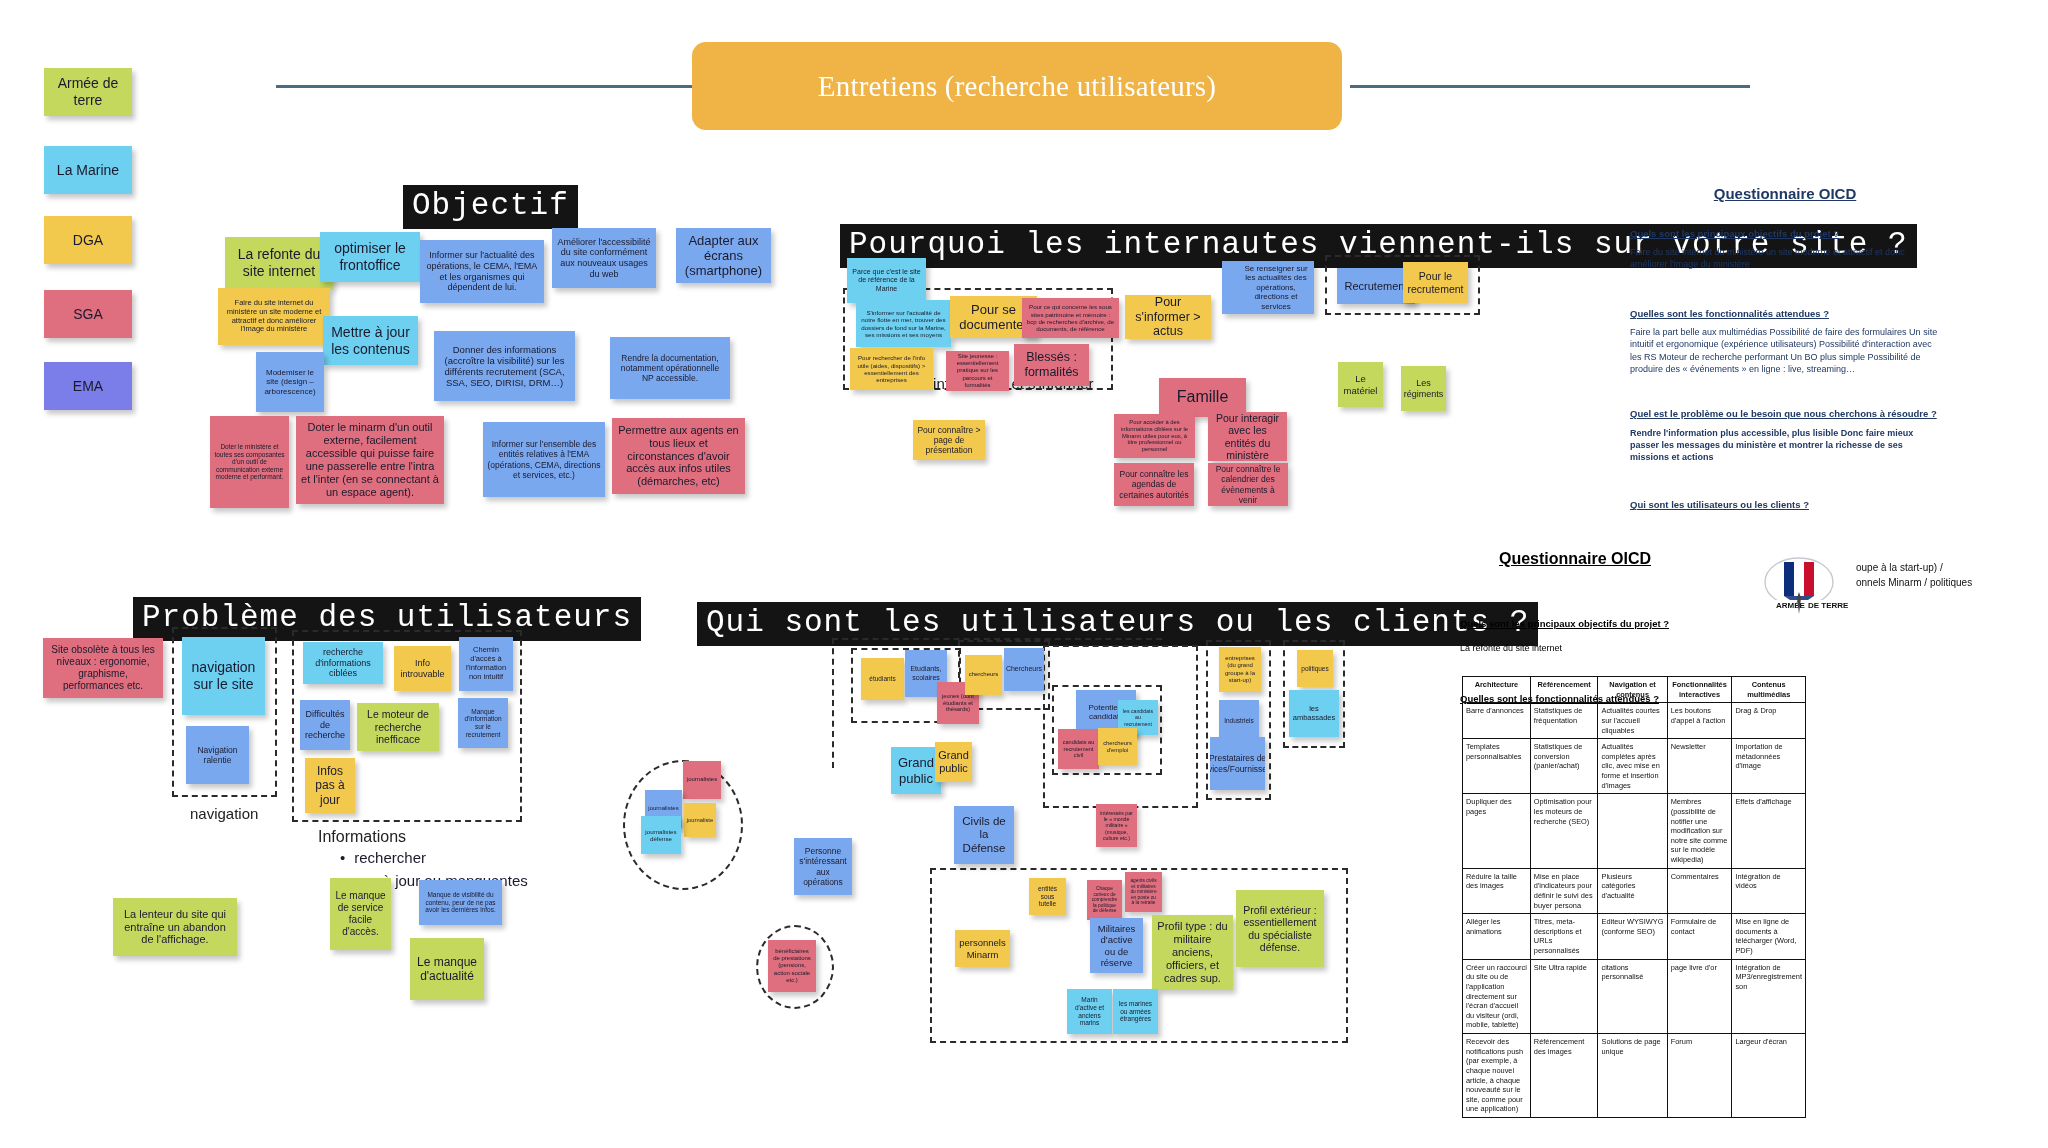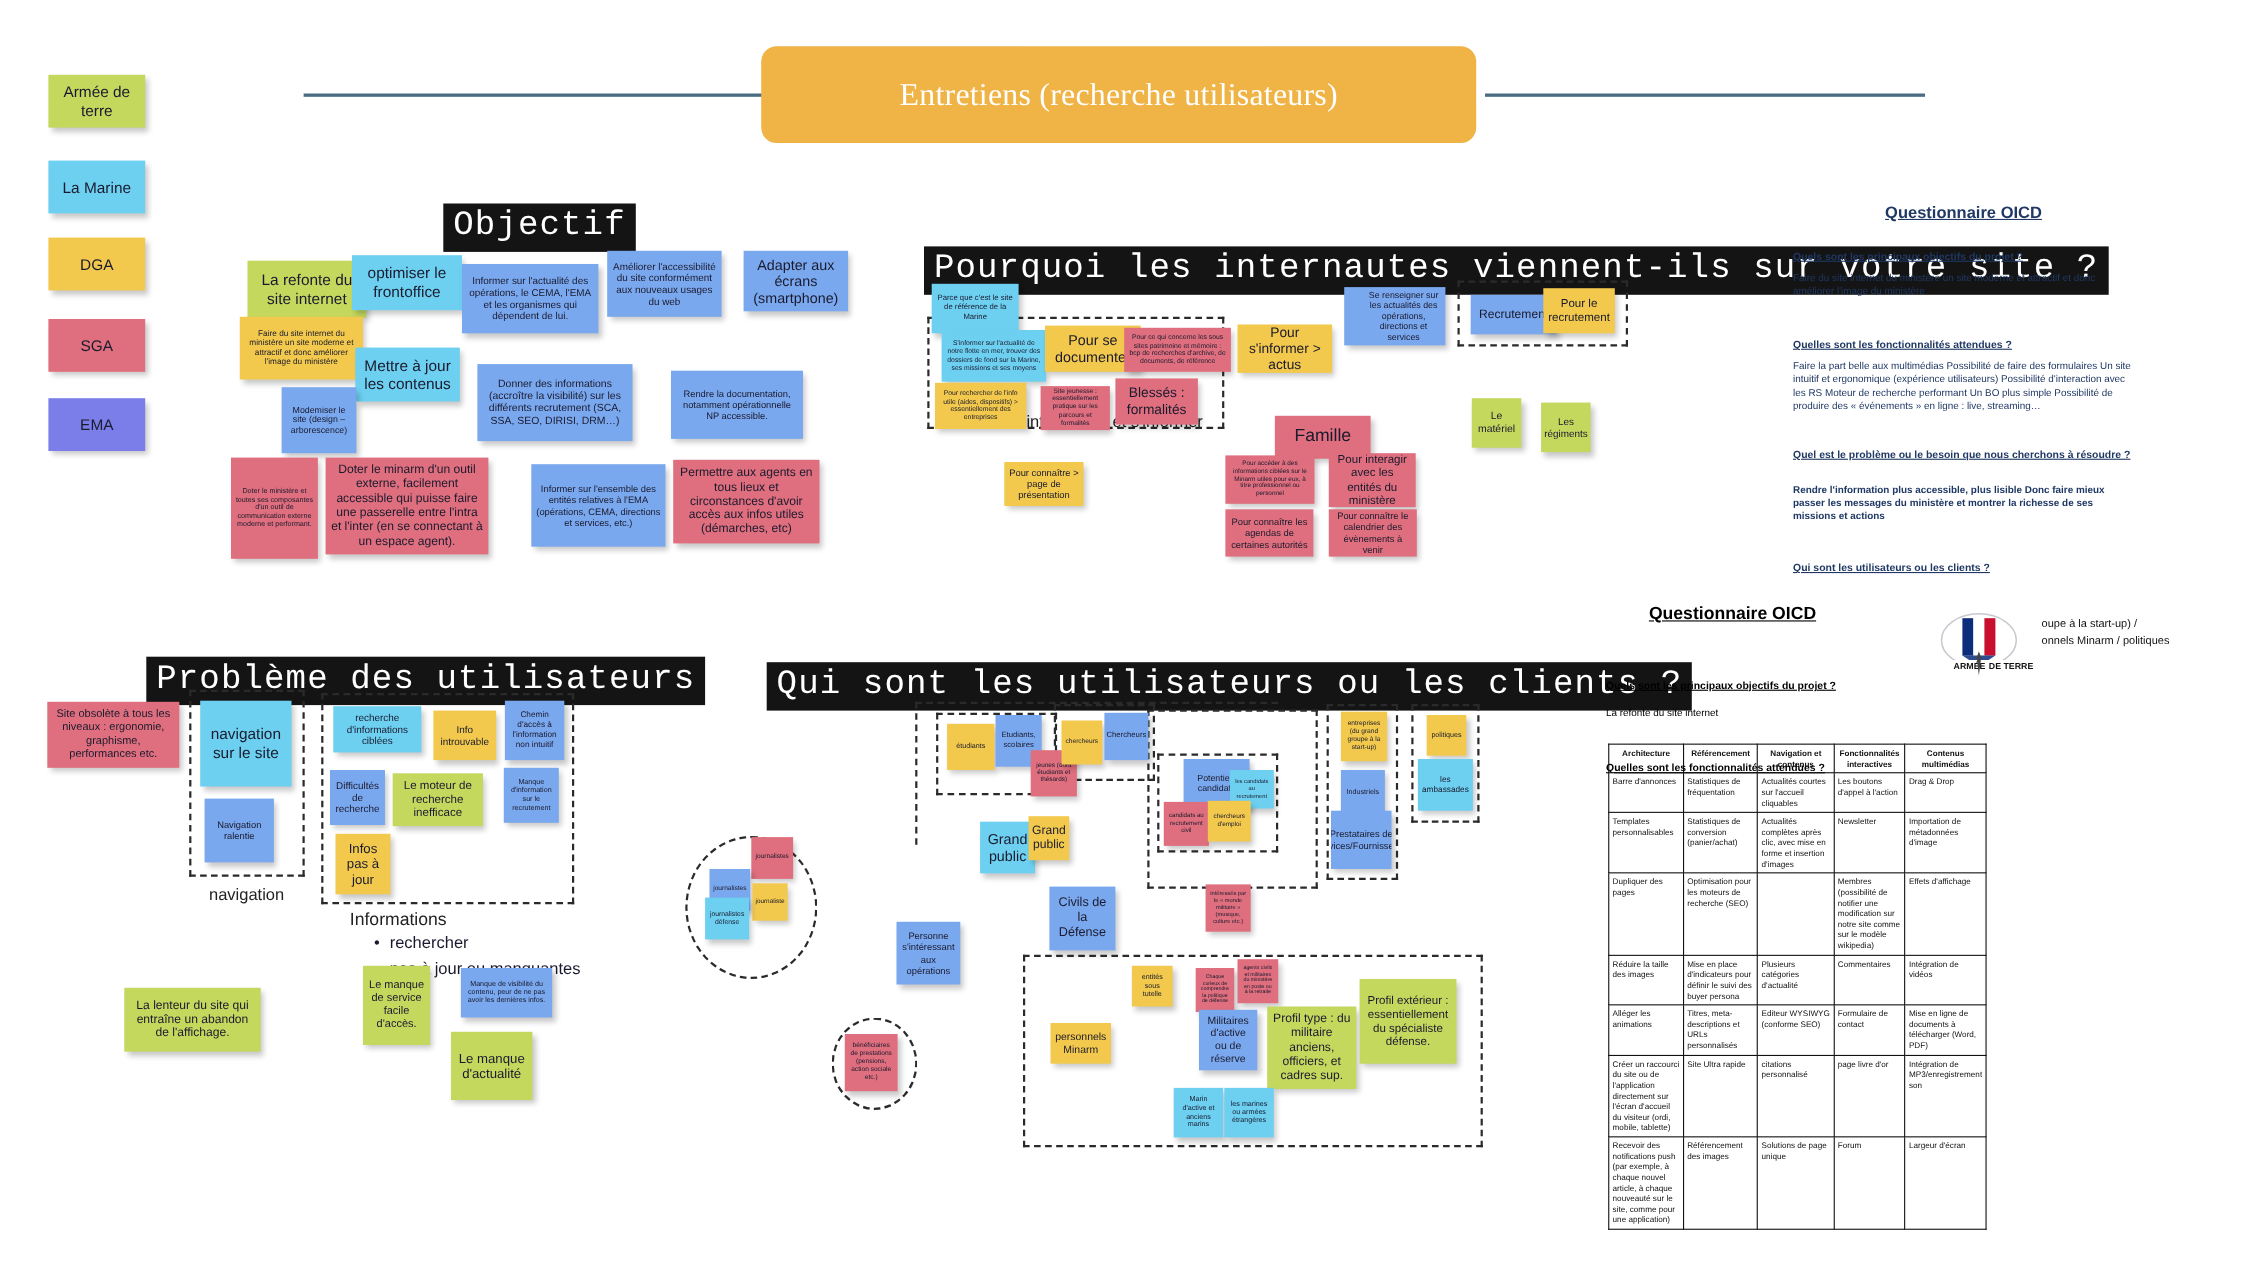--- a/index.html
+++ b/index.html
@@ -318,21 +318,21 @@
       </div>
       <div class="note yellow" style="left: 684px; top: 803px; width: 32px; height: 34px; font-size: 5.8px;">
         <span>journaliste</span>
       </div>
       <div class="note cyan" style="left: 641px; top: 816px; width: 40px; height: 38px; font-size: 6.2px;">
         <span>journalistes défense</span>
       </div>
       <div class="note blue" style="left: 954px; top: 806px; width: 60px; height: 58px; font-size: 11.5px;">
         <span>Civils de la Défense</span>
       </div>
-      <div class="note blue" style="left: 815px; top: 838px; width: 58px; height: 57px; font-size: 8.5px;">
+      <div class="note blue" style="left: 794px; top: 838px; width: 58px; height: 57px; font-size: 8.5px;">
         <span>Personne s'intéressant aux opérations</span>
       </div>
       <div class="note pink" style="left: 1096px; top: 804px; width: 41px; height: 43px; font-size: 5.2px;">
         <span>intéressés par le « monde militaire » (musique, culture etc.)</span>
       </div>
       <div class="note pink" style="left: 768px; top: 940px; width: 48px; height: 52px; font-size: 6px;">
         <span>bénéficiaires de prestations (pensions, action sociale etc.)</span>
       </div>
       <div class="note yellow" style="left: 1029px; top: 878px; width: 37px; height: 37px; font-size: 6.5px;">
         <span>entités sous tutelle</span>
@@ -369,21 +369,21 @@
     <div class="doc-a">Faire du site internet du ministère un site moderne et attractif et donc améliorer l'image du ministère</div>
     <div class="doc-q" style="margin-top:38px;">Quelles sont les fonctionnalités attendues ?</div>
     <div class="doc-a">Faire la part belle aux multimédias
 Possibilité de faire des formulaires
 Un site intuitif et ergonomique (expérience utilisateurs)
 Possibilité d'interaction avec les RS
 Moteur de recherche performant
 Un BO plus simple
 Possibilité de produire des « événements » en ligne : live, streaming…</div>
     <div class="doc-q" style="margin-top:33px;">Quel est le problème ou le besoin que nous cherchons à résoudre ?</div>
-    <div class="doc-a bold" style="margin-top:20px;">Rendre l'information plus accessible, plus lisible
+    <div class="doc-a bold" style="margin-top:8px;">Rendre l'information plus accessible, plus lisible
 Donc faire mieux passer les messages du ministère et montrer la richesse de ses missions et actions</div>
     <div class="doc-q" style="margin-top:36px;">Qui sont les utilisateurs ou les clients ?</div>
   </div>
 
   <div class="doc2" style="left:1460px;top:550px;width:360px;">
     <div class="doc2-title" style="text-align:center;width:230px;">Questionnaire OICD</div>
     <div class="doc2-q" style="margin-top:50px;">Quels sont les principaux objectifs du projet ?</div>
     <div class="doc2-a" style="margin-top:14px;">La refonte du site internet</div>
     <div class="doc2-q" style="margin-top:40px;">Quelles sont les fonctionnalités attendues ?</div>
   </div>

